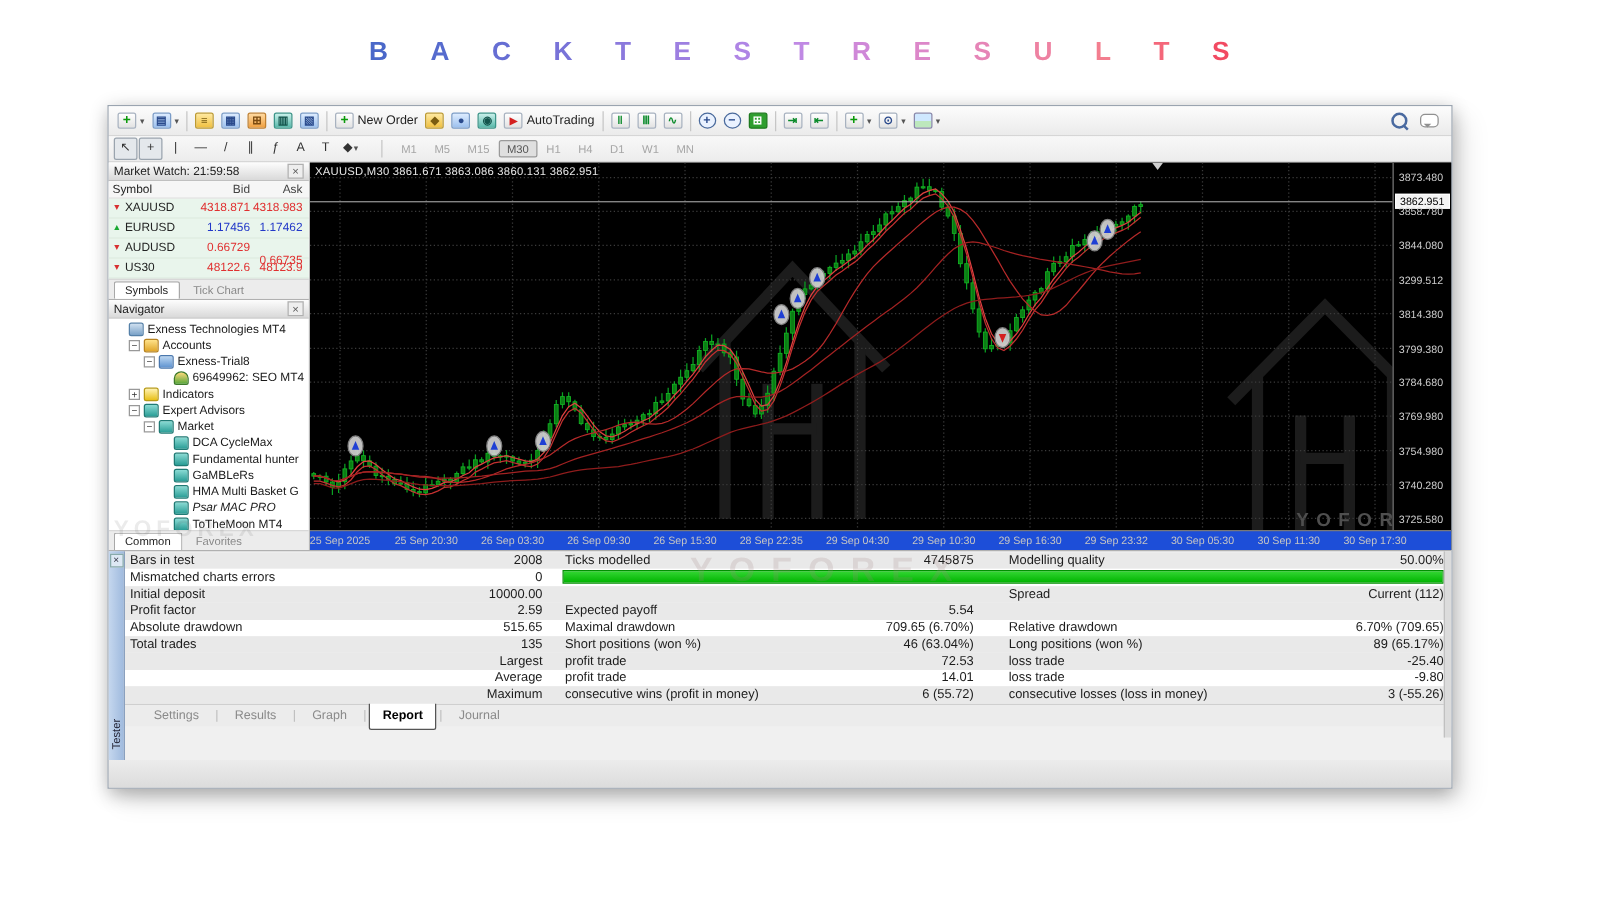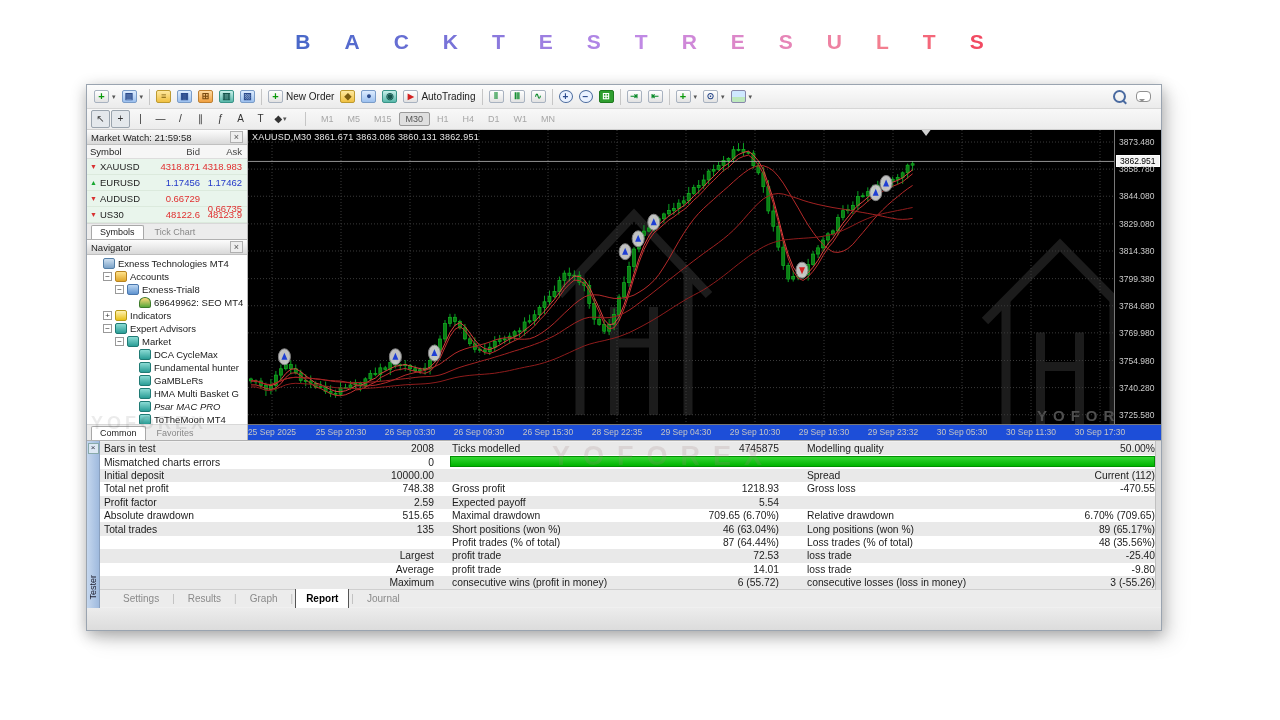--- a/index.html
+++ b/index.html
@@ -793,21 +793,21 @@
           <ellipse cx="638.112" cy="53.46875" rx="6" ry="8" fill="#d2d2d2" stroke="#8a8a8a" stroke-width="1" opacity="0.92"></ellipse>
           <path d="M635.112,56.46875 L638.112,49.46875 L641.112,56.46875 Z" fill="#1f3fd4"></path>
           <polygon points="673.59,0 682.59,0 678.09,6" fill="#d0d0d0"></polygon>
         </svg>
       <div class="ohlc">XAUUSD,M30 3861.671 3863.086 3860.131 3862.951</div>
       <div class="price-axis">
         <div class="pa-current" style="top: 25.4341px;">3862.951</div>
       <div class="pa-label" style="top: 7.02125px;">3873.480</div>
           <div class="pa-label" style="top: 34.1244px;">3858.780</div>
           <div class="pa-label" style="top: 61.2275px;">3844.080</div>
-          <div class="pa-label" style="top: 88.8838px;">3829.080</div>
+          <div class="pa-label" style="top: 88.8838px;">3299.512</div>
           <div class="pa-label" style="top: 115.987px;">3814.380</div>
           <div class="pa-label" style="top: 143.643px;">3799.380</div>
           <div class="pa-label" style="top: 170.746px;">3784.680</div>
           <div class="pa-label" style="top: 197.849px;">3769.980</div>
           <div class="pa-label" style="top: 225.506px;">3754.980</div>
           <div class="pa-label" style="top: 252.609px;">3740.280</div>
           <div class="pa-label" style="top: 279.712px;">3725.580</div>
         </div>
       <div class="time-axis">
           <div class="ta-label" style="left: -11px;">25 Sep 2025</div>
@@ -852,28 +852,20 @@
             <div class="quality-bar"></div>
           </div>
           <div class="rep-row odd">
             <span class="rl c1l">Initial deposit</span>
             <span class="rv c1v">10000.00</span>
             <span class="rl c2l"></span>
             <span class="rv c2v"></span>
             <span class="rl c3l">Spread</span>
             <span class="rv c3v">Current (112)</span>
           </div>
-          <div class="rep-row">
-            <span class="rl c1l">Total net profit</span>
-            <span class="rv c1v">748.38</span>
-            <span class="rl c2l">Gross profit</span>
-            <span class="rv c2v">1218.93</span>
-            <span class="rl c3l">Gross loss</span>
-            <span class="rv c3v">-470.55</span>
-          </div>
           <div class="rep-row odd">
             <span class="rl c1l">Profit factor</span>
             <span class="rv c1v">2.59</span>
             <span class="rl c2l">Expected payoff</span>
             <span class="rv c2v">5.54</span>
             <span class="rl c3l"></span>
             <span class="rv c3v"></span>
           </div>
           <div class="rep-row">
             <span class="rl c1l">Absolute drawdown</span>
@@ -883,28 +875,20 @@
             <span class="rl c3l">Relative drawdown</span>
             <span class="rv c3v">6.70% (709.65)</span>
           </div>
           <div class="rep-row odd">
             <span class="rl c1l">Total trades</span>
             <span class="rv c1v">135</span>
             <span class="rl c2l">Short positions (won %)</span>
             <span class="rv c2v">46 (63.04%)</span>
             <span class="rl c3l">Long positions (won %)</span>
             <span class="rv c3v">89 (65.17%)</span>
-          </div>
-          <div class="rep-row">
-            <span class="rl c1l"></span>
-            <span class="rv c1v"></span>
-            <span class="rl c2l">Profit trades (% of total)</span>
-            <span class="rv c2v">87 (64.44%)</span>
-            <span class="rl c3l">Loss trades (% of total)</span>
-            <span class="rv c3v">48 (35.56%)</span>
           </div>
           <div class="rep-row odd">
             <span class="rl c1l"></span>
             <span class="rv c1v">Largest</span>
             <span class="rl c2l">profit trade</span>
             <span class="rv c2v">72.53</span>
             <span class="rl c3l">loss trade</span>
             <span class="rv c3v">-25.40</span>
           </div>
           <div class="rep-row">

